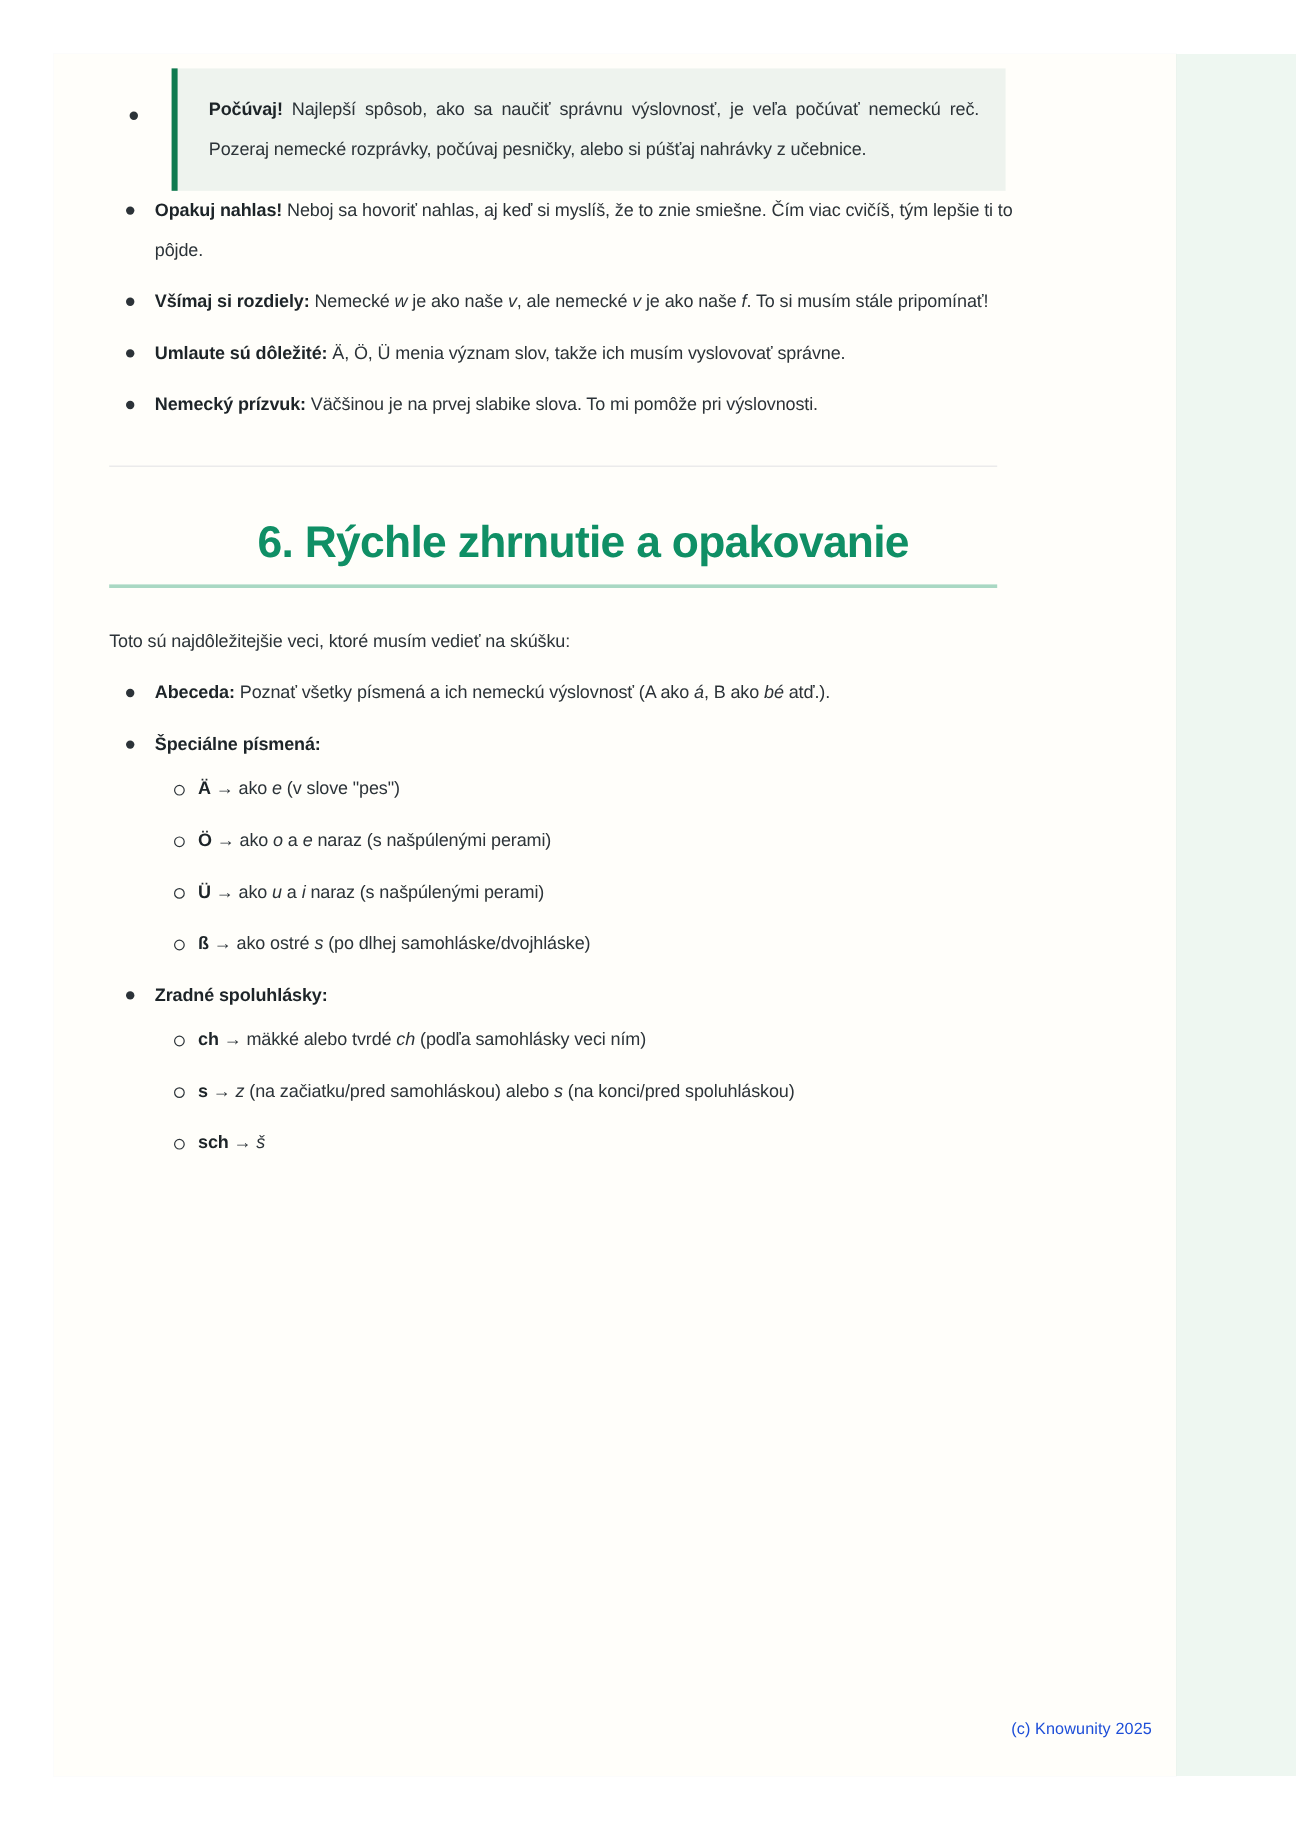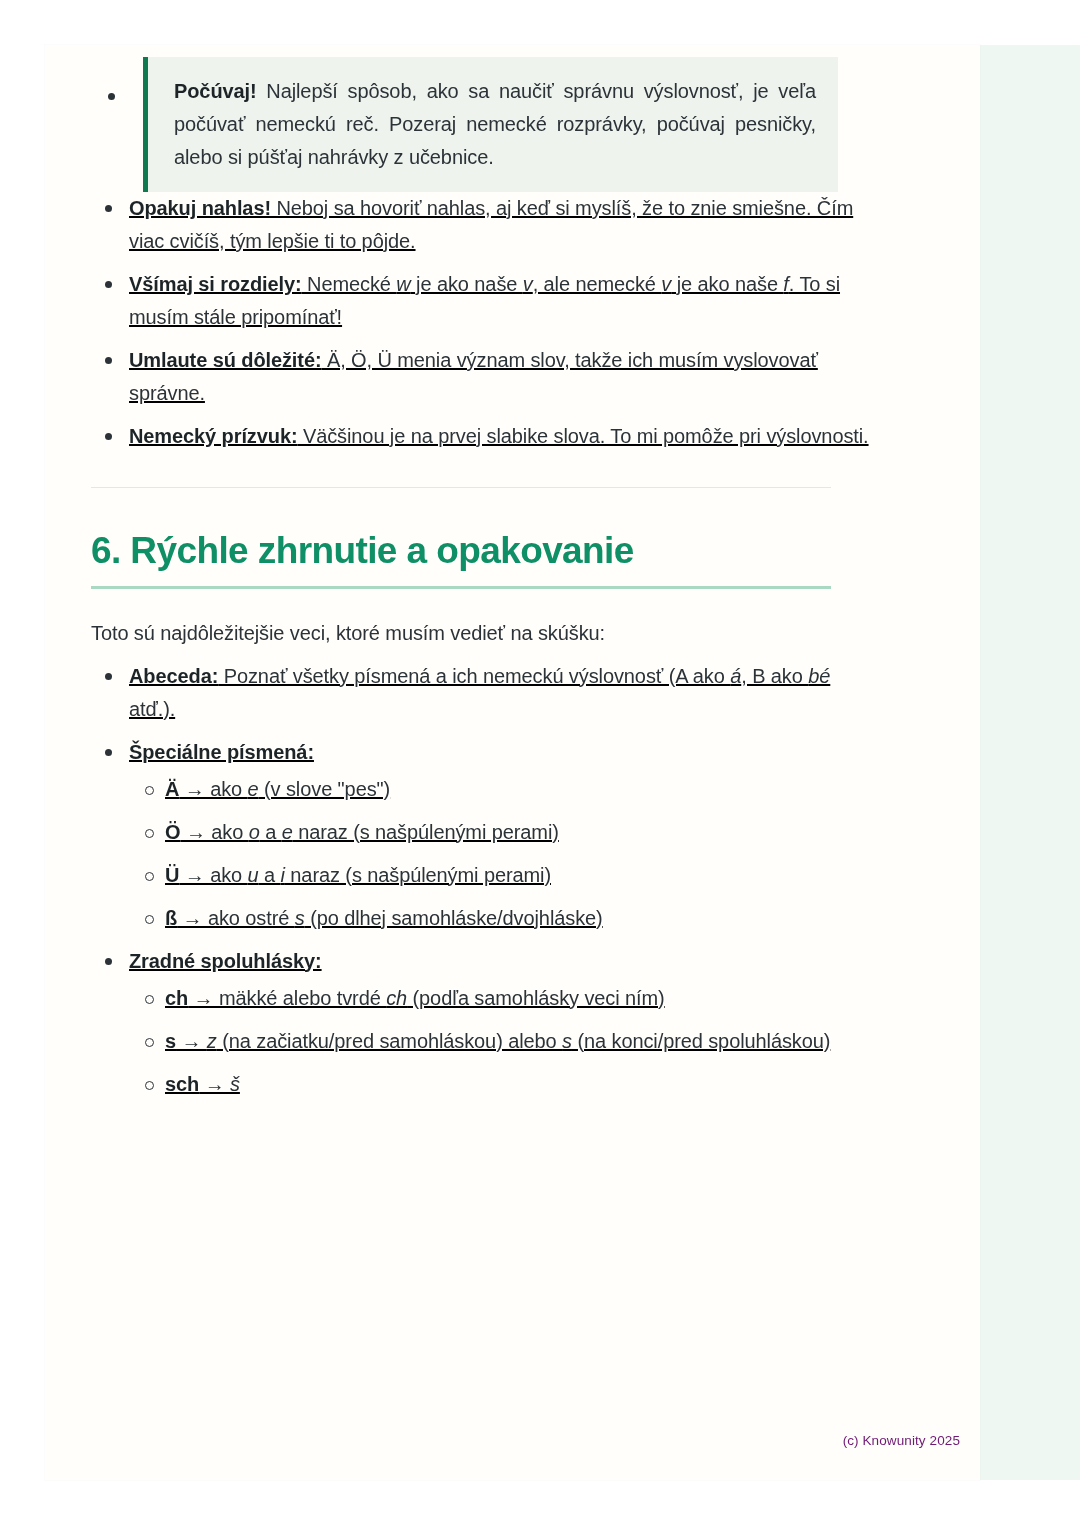--- a/index.html
+++ b/index.html
@@ -40,21 +40,21 @@
 
   #content {
     position: absolute;
     left: 46px;
     top: 0px;
     width: 790px;
   }
 
   
   .txt {
-    font-size: 20px;
+    font-size: 15px;
     line-height: 33px;
     color: #2c3338;
     letter-spacing: -0.1px;
   }
   b, .b { font-weight: bold; color: #1d2428; }
   i, .i { font-style: italic; }
 
   
   #callout {
     margin-top: 12px;
@@ -74,21 +74,20 @@
     height: 7px;
     border-radius: 50%;
     background: #2c3338;
   }
 
   
   ul.lvl1 {
     list-style: none;
     margin: 0;
     padding: 0;
-    text-decoration: underline;
   }
   ul.lvl1 > li {
     position: relative;
     padding-left: 38px;
     margin-bottom: 10px;
   }
   ul.lvl1 > li::before {
     content: "";
     position: absolute;
     left: 14px;
@@ -128,20 +127,21 @@
     background: #e6e6e8;
     width: 740px;
   }
   #section-heading {
     font-size: 37px;
     font-weight: bold;
     color: #0f8f65;
     letter-spacing: -0.6px;
     margin: 40px 0 0 0;
     line-height: 46px;
+    text-align: center;
   }
   #heading-rule {
     margin-top: 12px;
     height: 2.5px;
     background: #a9d8c3;
     width: 740px;
   }
   #intro {
     margin-top: 28px;
     margin-bottom: 10px;
@@ -149,21 +149,21 @@
 
   
   .gap-top { margin-top: 18px; }
 
   
   #watermark {
     position: absolute;
     right: 20px;
     bottom: 32px;
     font-size: 13.5px;
-    color: #701a75;
+    color: #1d4ed8;
     letter-spacing: 0.1px;
   }
 </style>
 </head>
 <body>
 
 <div id="back-sheet"></div>
 
 <div id="page">
   <div id="content">

